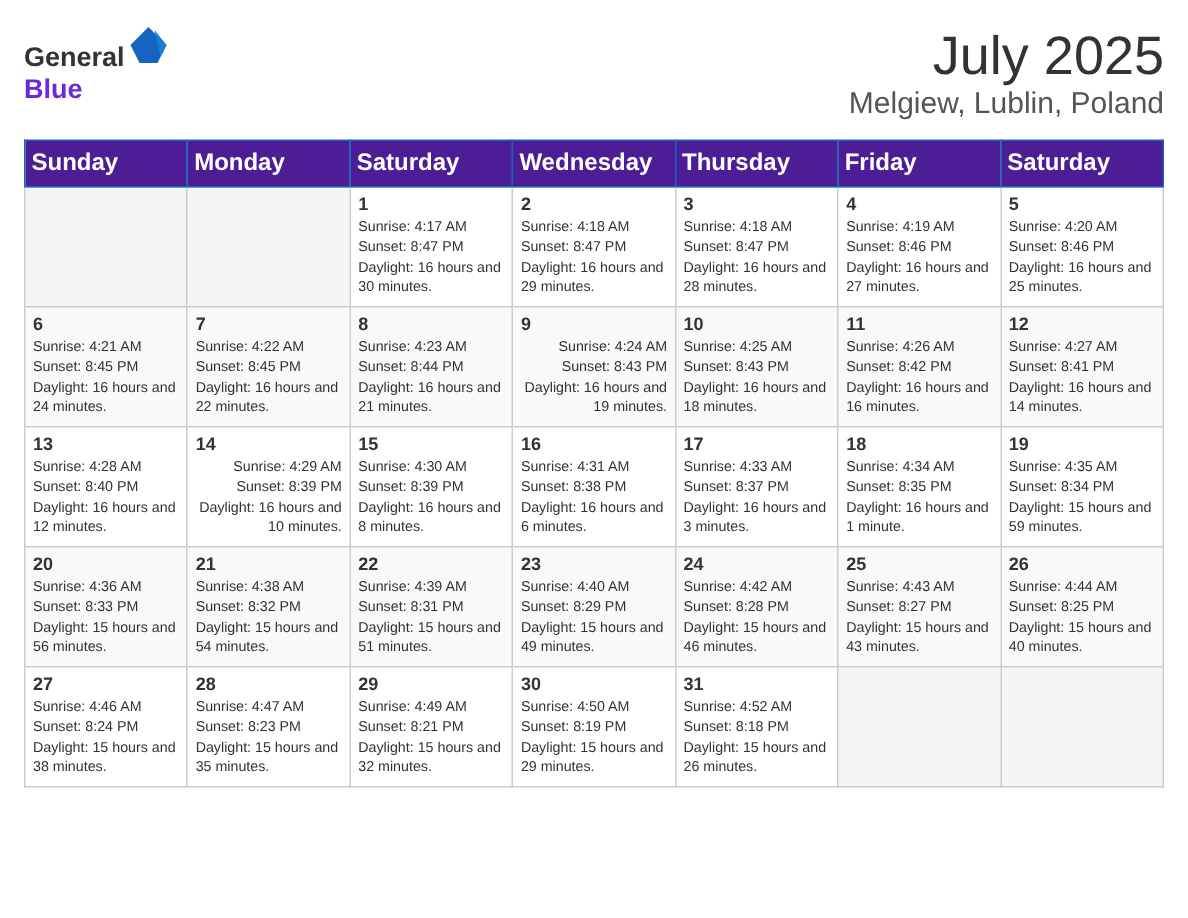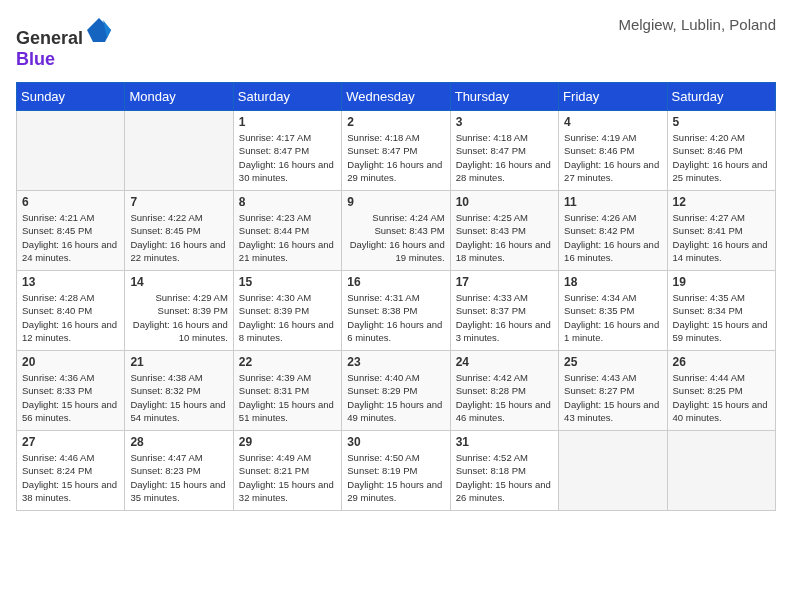--- a/index.html
+++ b/index.html
@@ -38,33 +38,33 @@
     }
     .title-block {
       text-align: right;
     }
     .month-year {
       font-size: 36px;
       color: #333;
       font-weight: normal;
     }
     .location {
-      font-size: 15px;
+      font-size: 20px;
       color: #555;
     }
     table {
       width: 100%;
       border-collapse: collapse;
       table-layout: fixed;
     }
     thead tr th {
-      background-color: #1d4ed8;
+      background-color: #4c1d95;
       color: white;
-      font-size: 13px;
-      font-weight: normal;
+      font-size: 16px;
+      font-weight: bold;
       padding: 6px 4px;
       text-align: left;
       border: 1px solid #1565c0;
     }
     tbody tr td {
       border: 1px solid #ccc;
       vertical-align: top;
       padding: 4px 5px;
       font-size: 10px;
       color: #333;
@@ -97,20 +97,21 @@
   <div class="logo">
     <div>
       <span class="logo-text-general">General</span><svg class="logo-icon" viewBox="0 0 28 28">
           <polygon points="14,2 26,14 20,26 8,26 2,14" fill="#1565c0"></polygon>
           <polygon points="18,4 26,14 22,22" fill="#1a7fd4"></polygon>
         </svg><br>
       <span class="logo-text-blue">Blue</span>
     </div>
   </div>
   <div class="title-block">
+    <div class="month-year">July 2025</div>
     <div class="location">Melgiew, Lublin, Poland</div>
   </div>
 </div>
 
 <table>
   <thead>
     <tr>
     <th>Sunday</th>
         <th>Monday</th>
         <th>Saturday</th>

